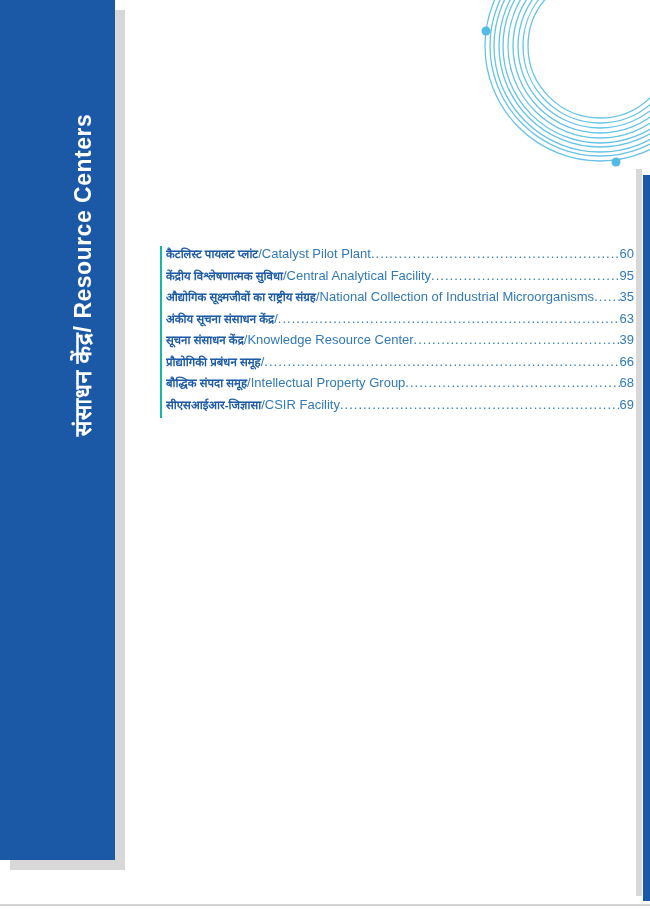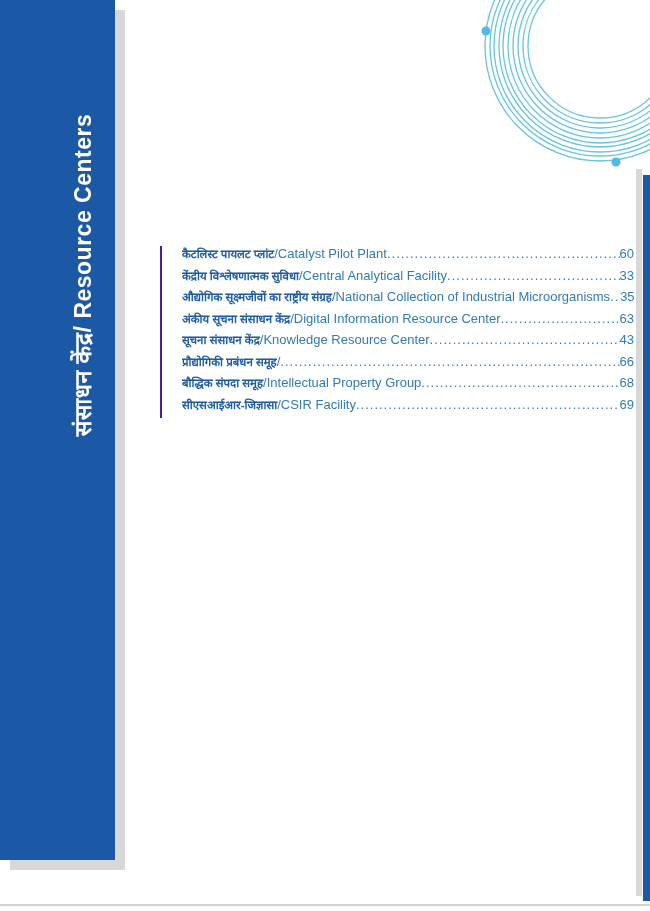--- a/index.html
+++ b/index.html
@@ -60,22 +60,22 @@
     left: 0; top: 904px;
     width: 650px; height: 2px;
     background: #d4d4d4;
   }
 
   
   .toc {
     position: absolute;
     left: 160px; top: 246px;
     width: 474px;
-    border-left: 2px solid #4c1d95;
-    padding-left: 20px;
+    border-left: 2px solid #14b8a6;
+    padding-left: 4px;
     box-sizing: border-box;
   }
   .toc-row {
     display: flex;
     align-items: baseline;
     height: 21.5px;
     overflow: hidden;
   }
   .toc-hi {
     font-weight: bold;
@@ -132,42 +132,41 @@
         <span class="toc-sep">/</span>
         <span class="toc-en">Catalyst Pilot Plant</span>
         <span class="toc-leader">........................................................................................................................................................................................................</span>
         <span class="toc-page">60</span>
       </div>
       <div class="toc-row">
         <span class="toc-hi">केंद्रीय विश्लेषणात्मक सुविधा</span>
         <span class="toc-sep">/</span>
         <span class="toc-en">Central Analytical Facility </span>
         <span class="toc-leader">........................................................................................................................................................................................................</span>
-        <span class="toc-page">33</span>
+        <span class="toc-page">95</span>
       </div>
       <div class="toc-row">
         <span class="toc-hi">औद्योगिक सूक्ष्मजीवों का राष्ट्रीय संग्रह</span>
         <span class="toc-sep">/</span>
         <span class="toc-en">National Collection of Industrial Microorganisms</span>
         <span class="toc-leader">........................................................................................................................................................................................................</span>
         <span class="toc-page">35</span>
       </div>
       <div class="toc-row">
         <span class="toc-hi">अंकीय सूचना संसाधन केंद्र</span>
         <span class="toc-sep">/</span>
-        <span class="toc-en">Digital Information Resource Center</span>
         <span class="toc-leader">........................................................................................................................................................................................................</span>
         <span class="toc-page">63</span>
       </div>
       <div class="toc-row">
         <span class="toc-hi">सूचना संसाधन केंद्र</span>
         <span class="toc-sep">/</span>
         <span class="toc-en">Knowledge Resource Center</span>
         <span class="toc-leader">........................................................................................................................................................................................................</span>
-        <span class="toc-page">43</span>
+        <span class="toc-page">39</span>
       </div>
       <div class="toc-row">
         <span class="toc-hi">प्रौद्योगिकी प्रबंधन समूह</span>
         <span class="toc-sep">/</span>
         <span class="toc-leader">........................................................................................................................................................................................................</span>
         <span class="toc-page">66</span>
       </div>
       <div class="toc-row">
         <span class="toc-hi">बौद्धिक संपदा समूह</span>
         <span class="toc-sep">/</span>

